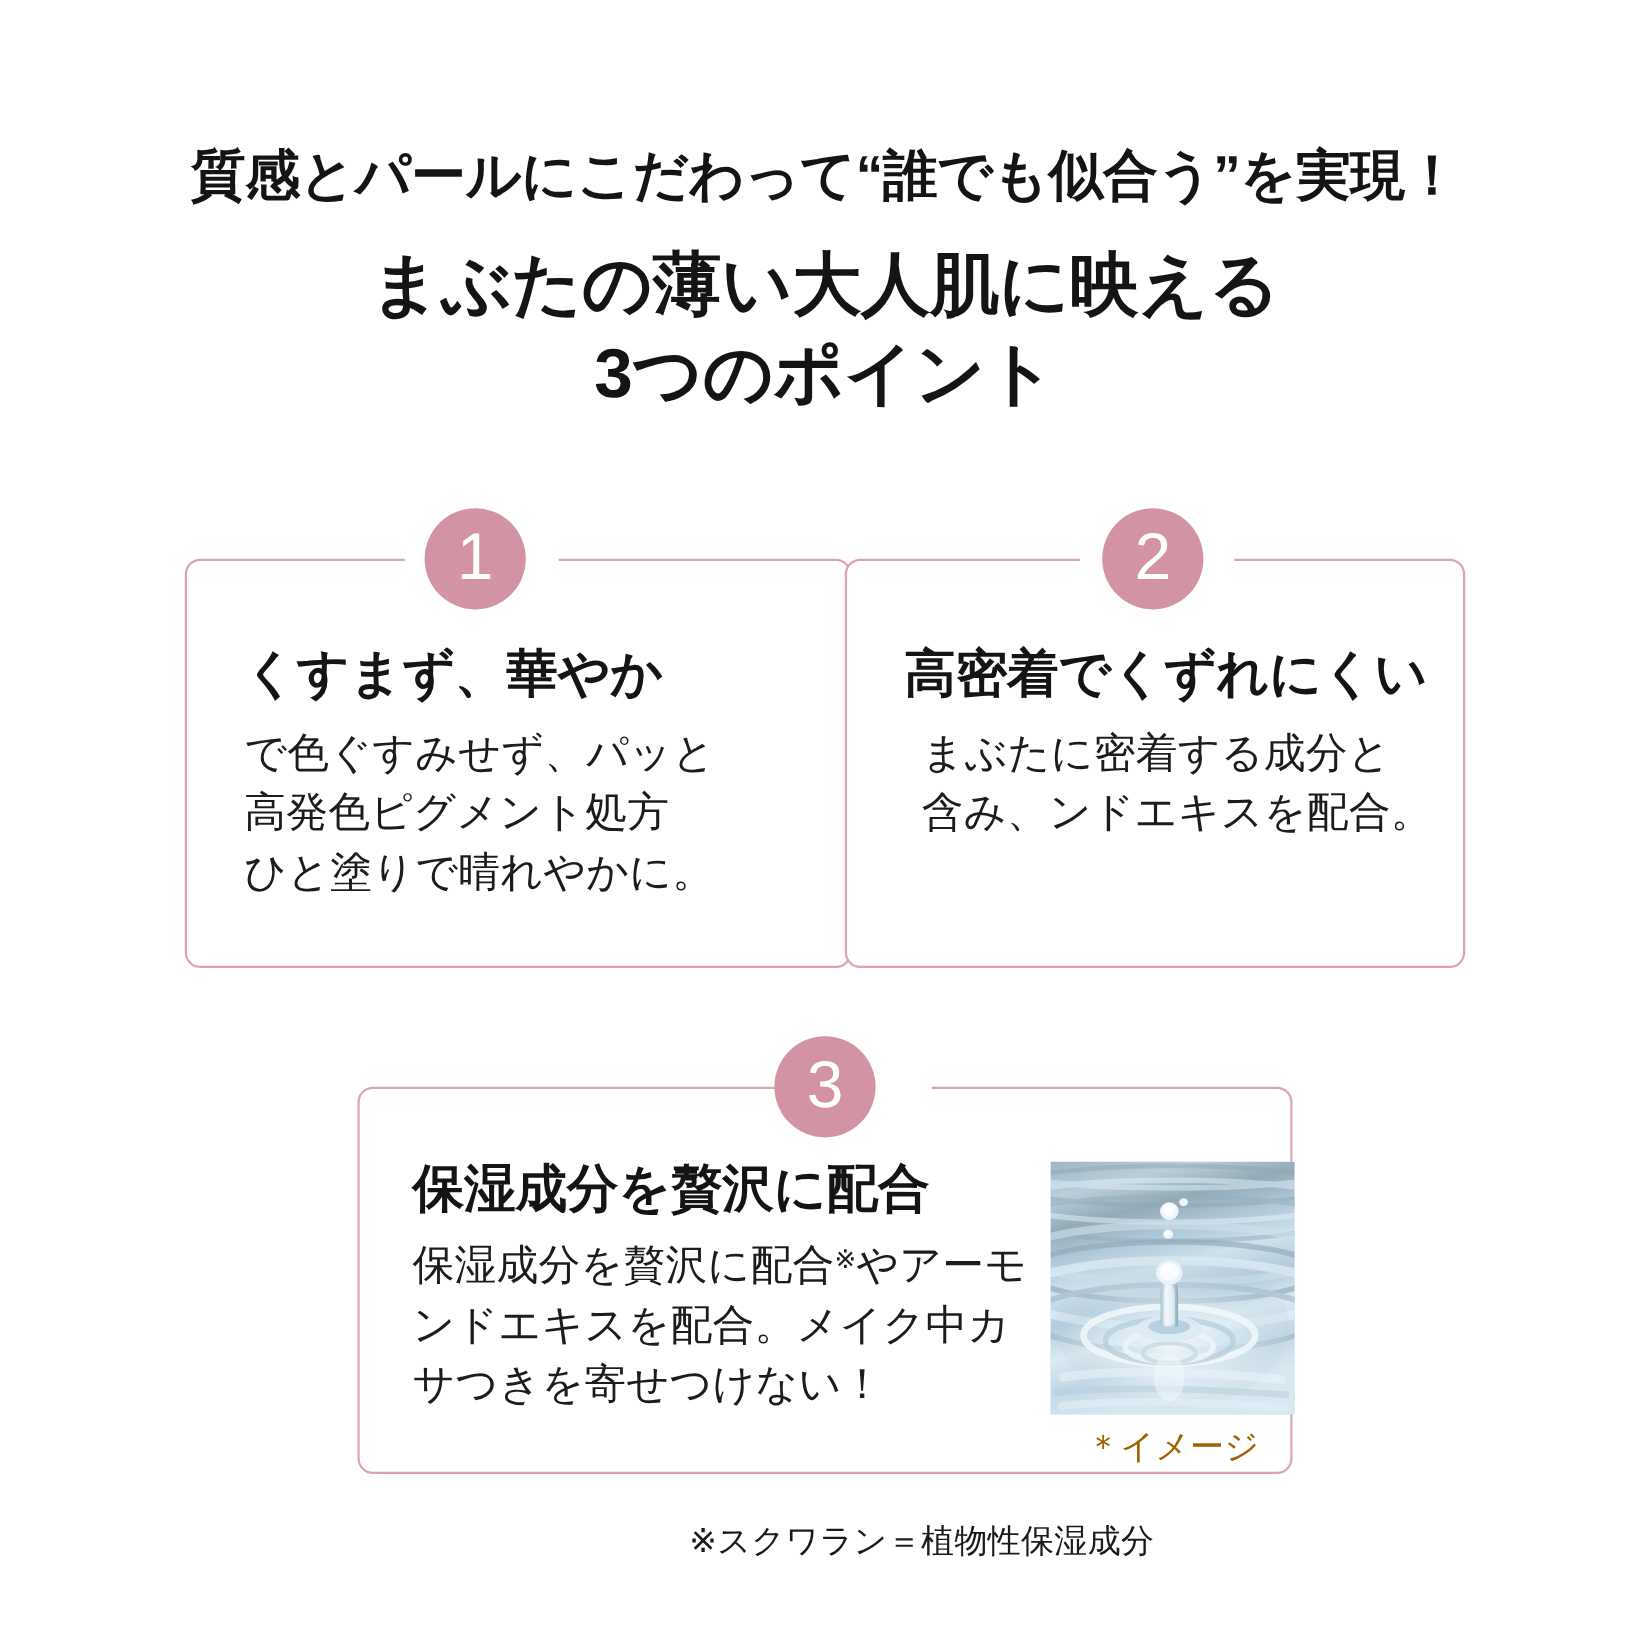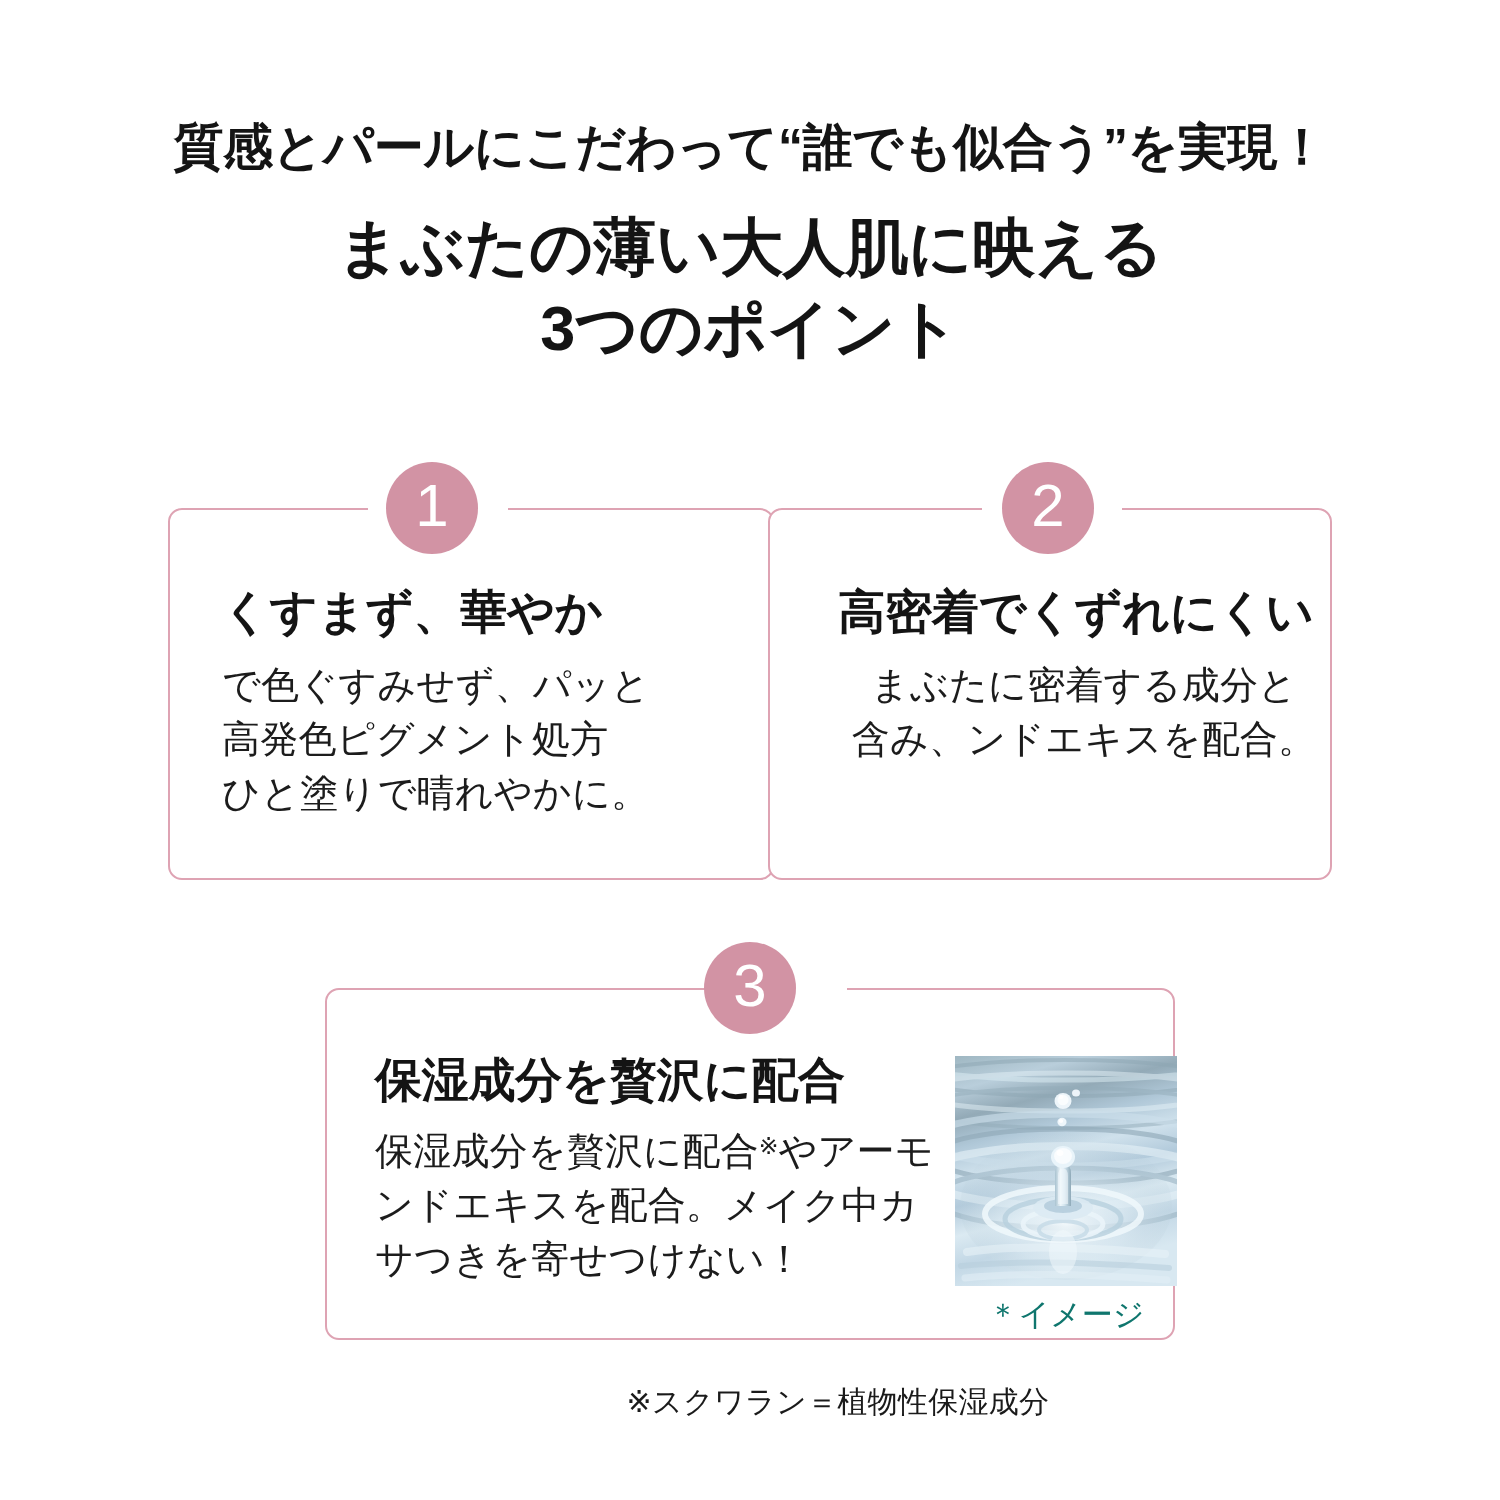--- a/index.html
+++ b/index.html
@@ -29,21 +29,21 @@
     left: 0;
     width: 1500px;
     text-align: center;
   }
   .eyebrow {
     font-size: 50px;
     font-weight: 700;
     letter-spacing: -0.01em;
     line-height: 1.18;
     color: #141414;
-    margin: 0;
+    margin: 12px;
     white-space: nowrap;
   }
   .headline {
     margin: 30px 0 0 0;
     font-size: 63px;
     font-weight: 700;
     line-height: 1.28;
     letter-spacing: -0.005em;
     color: #141414;
   }
@@ -125,21 +125,20 @@
   #card-1 .inner { padding: 74px 0 0 52px; }
   #card-1 .card-body { margin-top: 19px; }
   #badge-1 { left: 386px; top: 462px; }
 
   
   #card-2 {
     left: 768px;
     top: 508px;
     width: 564px;
     height: 372px;
-    text-align: center;
   }
   #card-2 .card-notch { left: 212px; width: 140px; }
   #card-2 .inner { padding: 74px 0 0 52px; }
   #card-2 .card-body { margin-top: 19px; margin-left: 16px; }
   #badge-2 { left: 1002px; top: 462px; }
 
   
   #card-3 {
     left: 325px;
     top: 988px;
@@ -167,21 +166,21 @@
     width: 222px;
     height: 230px;
     overflow: hidden;
     background: #cfe0ea;
   }
   .photo-caption {
     margin-top: 10px;
     text-align: center;
     font-size: 31px;
     line-height: 1.2;
-    color: #0f766e;
+    color: #a16207;
     white-space: nowrap;
   }
 
   
   .footnote {
     position: absolute;
     left: 0;
     top: 1384px;
     width: 1500px;
     text-align: center;

